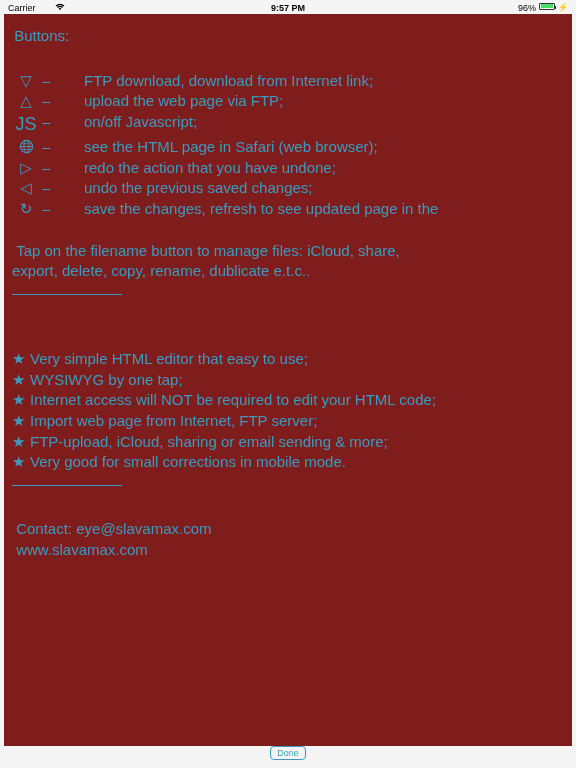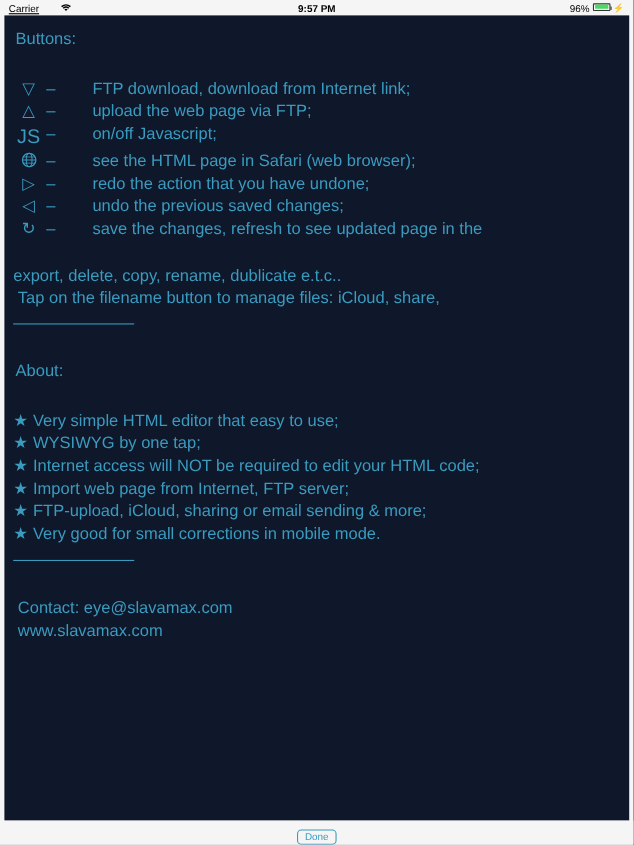--- a/index.html
+++ b/index.html
@@ -13,21 +13,21 @@
     }
     .status-bar {
       display: flex;
       justify-content: space-between;
       align-items: center;
       padding: 2px 8px 1px;
       font-size: 9px;
       color: #000;
       height: 14px;
     }
-    .status-left { display: flex; align-items: center; gap: 19px; text-decoration: underline; }
+    .status-left { display: flex; align-items: center; gap: 19px; }
     .status-center { position: absolute; left: 50%; transform: translateX(-50%); font-weight: 600; }
     .status-right { display: flex; align-items: flex-start; gap: 3px; }
     .wifi-icon { display: inline-block; }
     .battery {
       display: inline-block;
       width: 16px;
       height: 7px;
       border: 0.5px solid #333;
       border-radius: 1px;
       position: relative;
@@ -44,21 +44,21 @@
     .battery-fill {
       position: absolute;
       left: 0.5px;
       top: 0.5px;
       bottom: 0.5px;
       width: 90%;
       background: #4cd964;
       border-radius: 0.5px;
     }
     .content {
-      background: #0f172a;
+      background: #7f1d1d;
       margin: 0 4px;
       padding: 12px 6px;
       height: 732px;
       color: #3a9bbf;
       font-size: 15px;
       line-height: 1.38;
     }
     .section-title { margin-bottom: 3px; }
     .blank-line { height: 21px; }
     .icon-line { display: flex; }
@@ -76,21 +76,21 @@
     .star { width: 18px; flex-shrink: 0; }
     .bottom-bar {
       position: absolute;
       bottom: 0;
       left: 0;
       right: 0;
       height: 22px;
       background: #f5f5f5;
       display: flex;
       justify-content: center;
-      align-items: flex-end;
+      align-items: flex-start;
     }
     .done-btn {
       border: 1px solid #3a9bbf;
       color: #3a9bbf;
       background: transparent;
       border-radius: 4px;
       font-size: 9px;
       padding: 1px 6px;
       font-family: inherit;
     }
@@ -160,27 +160,26 @@
     <span class="desc-col">undo the previous saved changes;</span>
   </div>
   <div class="icon-line">
     <span class="icon-col">↻</span>
     <span class="dash-col">–</span>
     <span class="desc-col">save the changes, refresh to see updated page in the</span>
   </div>
 
   <div class="blank-line"></div>
 
+  <div class="para">&nbsp;<span>Tap on the filename button to manage files: iCloud, share,</span></div>
   <div class="para">export, delete, copy, rename, dublicate e.t.c..</div>
-  <div class="para">&nbsp;<span>Tap on the filename button to manage files: iCloud, share,</span></div>
 
   <div class="divider"></div>
   <div class="blank-line"></div>
 
-  <div class="section-title">&nbsp;<span>About:</span></div>
   <div class="blank-line"></div>
 
   <div class="bullet-line">
       <span class="star">★</span>
       <span>Very simple HTML editor that easy to use;</span>
     </div>
   <div class="bullet-line">
       <span class="star">★</span>
       <span>WYSIWYG by one tap;</span>
     </div>

